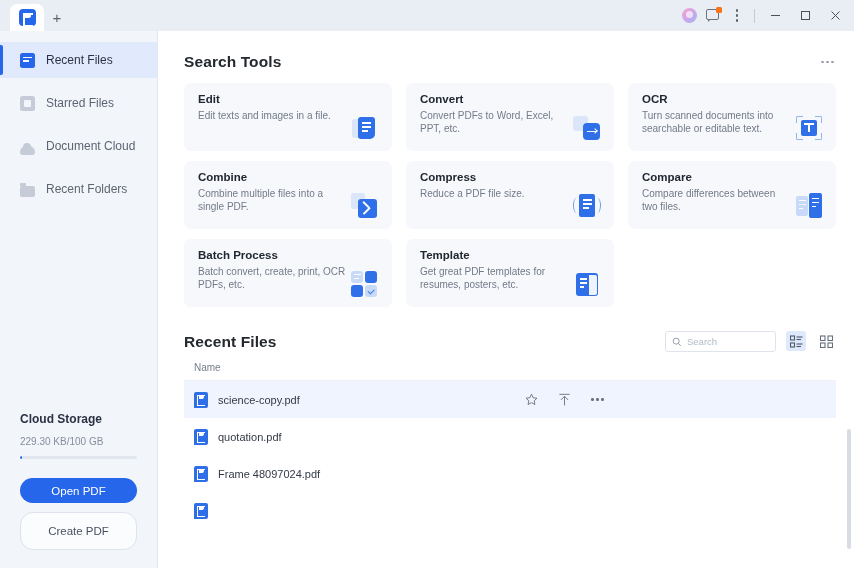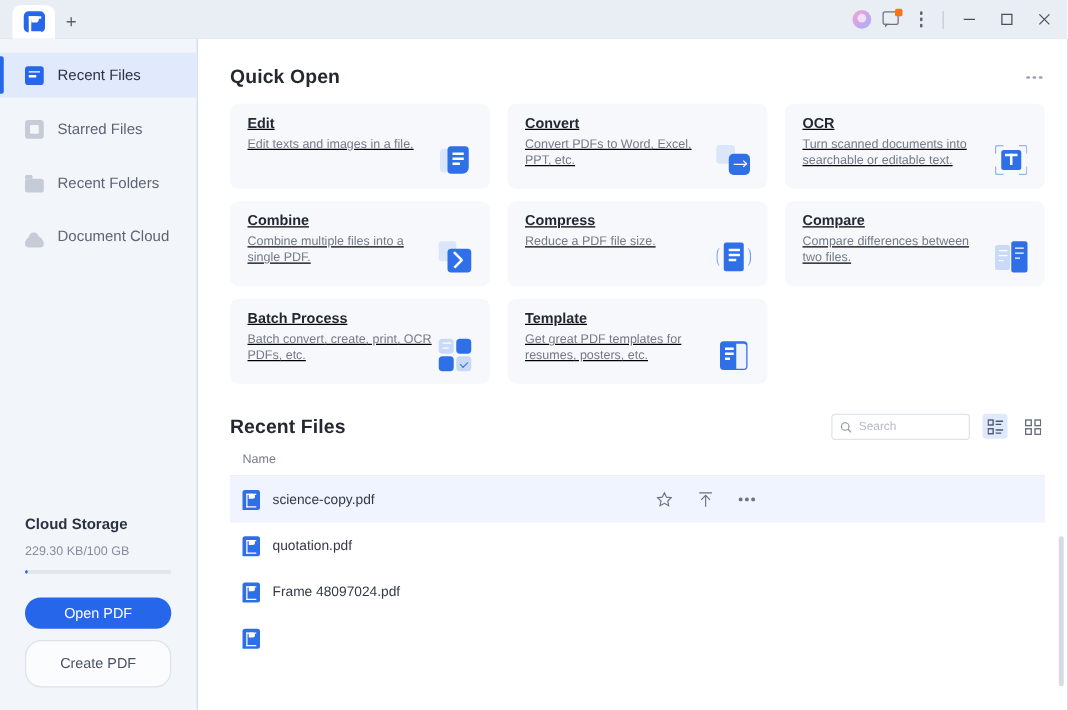--- a/index.html
+++ b/index.html
@@ -107,21 +107,21 @@
   .dots-v i { width: 2.6px; height: 2.6px; border-radius: 50%; background: #5b6170; display: block; }
   .tb-sep { width: 1px; height: 14px; background: #c2c8d4; margin: 0 5px; }
   .wbtn {
     width: 30px; height: 31px;
     display: flex; align-items: center; justify-content: center;
     cursor: pointer; color: #4a4f5c;
   }
   .wbtn svg { display: block; }
 
   
-  .body { flex: 1; display: flex; min-height: 0; background: #0c4a6e; }
+  .body { flex: 1; display: flex; min-height: 0; background: #bef264; }
 
   
   .sidebar {
     width: 158px; flex: 0 0 158px;
     background: #f2f5fa;
     border-right: 1px solid #e3e8f0;
     display: flex; flex-direction: column;
     position: relative;
   }
   .nav { padding-top: 11px; }
@@ -208,21 +208,20 @@
     padding-top: 22px; padding-bottom: 12px;
   }
   .sec-title { font-size: 15.5px; font-weight: bold; color: #24292f; letter-spacing: .1px; }
   .dots-h { display: flex; gap: 2.5px; cursor: pointer; padding: 4px 2px; }
   .dots-h i { width: 2.6px; height: 2.6px; border-radius: 50%; background: #9aa1b0; display: block; }
 
   .tools-grid {
     display: grid;
     grid-template-columns: repeat(3, 1fr);
     gap: 10px 14px;
-    text-decoration: underline;
   }
   .tool-card {
     background: #f6f8fc;
     border-radius: 7px;
     height: 68px;
     padding: 10px 12px 0 14px;
     position: relative;
     cursor: pointer;
     overflow: hidden;
   }
@@ -360,44 +359,44 @@
       <div class="nav">
         <div class="nav-item active">
           <span class="nav-ico ico-recent"></span>
           <span>Recent Files</span>
         </div>
         <div class="nav-item">
           <span class="nav-ico ico-star"></span>
           <span>Starred Files</span>
         </div>
         <div class="nav-item">
+          <span class="nav-ico ico-cloud"></span>
+          <span>Document Cloud</span>
+        </div>
+        <div class="nav-item">
           <span class="nav-ico ico-folder"></span>
           <span>Recent Folders</span>
-        </div>
-        <div class="nav-item">
-          <span class="nav-ico ico-cloud"></span>
-          <span>Document Cloud</span>
         </div>
       </div>
 
       <div class="cloud-sec">
         <div class="cloud-title">Cloud Storage</div>
         <div class="cloud-usage">229.30 KB/100 GB</div>
         <div class="cloud-bar">
             <i></i>
           </div>
         <button class="btn-primary">Open PDF</button>
         <button class="btn-outline">Create PDF</button>
       </div>
     </div>
 
     <div class="main">
 
       <div class="sec-head">
-        <div class="sec-title">Quick Open</div>
+        <div class="sec-title">Search Tools</div>
         <div class="dots-h">
             <i></i>
             <i></i>
             <i></i>
           </div>
       </div>
 
       <div class="tools-grid">
 
         <div class="tool-card">

